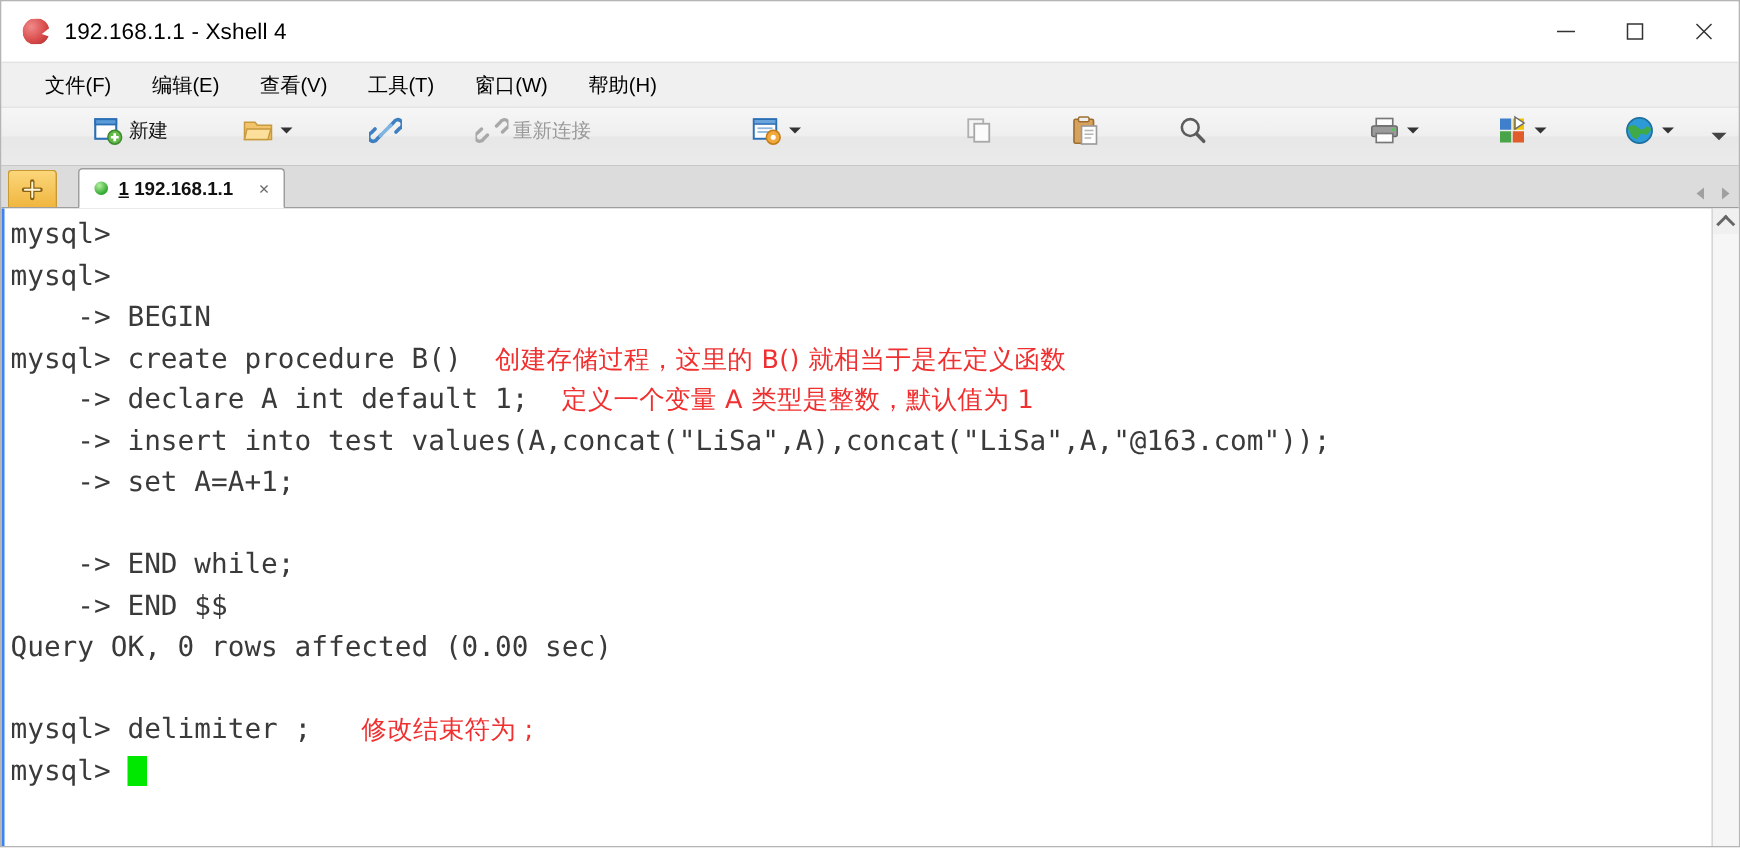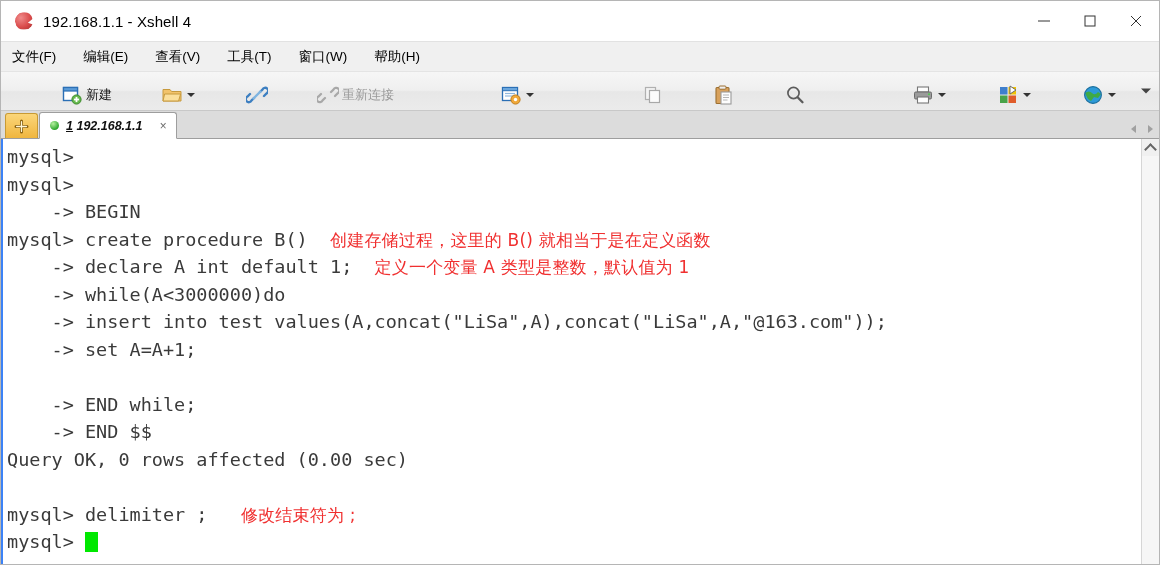--- a/index.html
+++ b/index.html
@@ -45,36 +45,37 @@
     width:46px;height:40px;display:flex;align-items:center;justify-content:center;
     font-size:15px;color:#111;
   }
   .win-btn svg{display:block;}
 
   
   .menubar{
     height:29px;min-height:29px;
     background:#f0f0f0;
     display:flex;align-items:center;
+    padding-left:18px;
     border-top:1px solid #e2e2e2;
   }
   .menu-item{
     font-size:13.5px;color:#000;
     padding:4px 11px;
     margin-right:5px;
     white-space:nowrap;
   }
 
   
   .toolbar{
     height:38px;min-height:38px;
     background:linear-gradient(to bottom,#f6f6f6 0%,#efefef 48%,#e7e7e7 52%,#ebebeb 100%);
     border-top:1px solid #e4e4e4;
     border-bottom:1px solid #c8c8c8;
-    display:flex;align-items:flex-end;
+    display:flex;align-items:flex-start;
     padding-left:14px;
     position:relative;
     gap:43px;
   }
   .tb-item{display:flex;align-items:center;height:30px;padding:0 3px;}
   .tb-item .lbl{font-size:13px;color:#111;margin-left:3px;white-space:nowrap;}
   .tb-item.disabled .lbl{color:#9a9a9a;}
   .tb-caret{
     width:0;height:0;border-left:4px solid transparent;border-right:4px solid transparent;
     border-top:4px solid #333;margin-left:4px;margin-right:2px;
@@ -102,27 +103,27 @@
   }
   .tab-newbtn{
     width:31px;height:24px;margin-left:4px;
     background:linear-gradient(to bottom,#fbd67a,#f0b63f);
     border:1px solid #c89a34;border-bottom:none;
     border-radius:3px 3px 0 0;
     display:flex;align-items:center;justify-content:center;
     position:relative;
   }
   .tab-active{
-    height:25px;margin-left:1px;
+    height:25px;margin-left:14px;
     background:#ffffff;
     border:1px solid #9e9e9e;border-bottom:1px solid #ffffff;
     border-radius:3px 3px 0 0;
     display:flex;align-items:center;
     padding:0 6px 0 10px;
-    position:relative;top:1px;font-style:italic;
+    position:relative;top:1px;
   }
   .tab-dot{
     width:9px;height:9px;border-radius:50%;
     background:radial-gradient(circle at 35% 30%,#b5f0a0,#2fa82f 70%,#1d7a1d);
     margin-right:7px;
   }
   .tab-label{font-size:12.5px;font-weight:bold;color:#111;white-space:nowrap;}
   .tab-label .num{text-decoration:underline;}
   .tab-close{
     margin-left:14px;font-size:12px;color:#6c6c6c;line-height:1;padding:2px 3px;
@@ -471,21 +472,20 @@
     </div>
   </div>
 
   <div class="term-wrap">
     <div class="term" id="term">
         <div class="line"><span class="cmd">mysql&gt;</span></div>
         <div class="line"><span class="cmd">mysql&gt;</span></div>
         <div class="line"><span class="cmd">    -&gt; BEGIN</span></div>
         <div class="line"><span class="cmd">mysql&gt; create procedure B()</span><span class="cmd">  </span><span class="ann">创建存储过程，这里的 B() 就相当于是在定义函数</span></div>
         <div class="line"><span class="cmd">    -&gt; declare A int default 1;</span><span class="cmd">  </span><span class="ann">定义一个变量 A 类型是整数，默认值为 1</span></div>
-        <div class="line"><span class="cmd">    -&gt; while(A&lt;3000000)do</span></div>
         <div class="line"><span class="cmd">    -&gt; insert into test values(A,concat("LiSa",A),concat("LiSa",A,"@163.com"));</span></div>
         <div class="line"><span class="cmd">    -&gt; set A=A+1;</span></div>
         <div class="line"><span class="cmd"></span><span class="cmd">                         </span></div>
         <div class="line"><span class="cmd">    -&gt; END while;</span></div>
         <div class="line"><span class="cmd">    -&gt; END $$</span></div>
         <div class="line"><span class="cmd">Query OK, 0 rows affected (0.00 sec)</span></div>
         <div class="line"><span class="cmd"></span></div>
         <div class="line"><span class="cmd">mysql&gt; delimiter ;</span><span class="cmd">   </span><span class="ann">修改结束符为 ;</span></div>
         <div class="line"><span class="cmd">mysql&gt; </span><span class="cursor"></span></div>
       </div>

